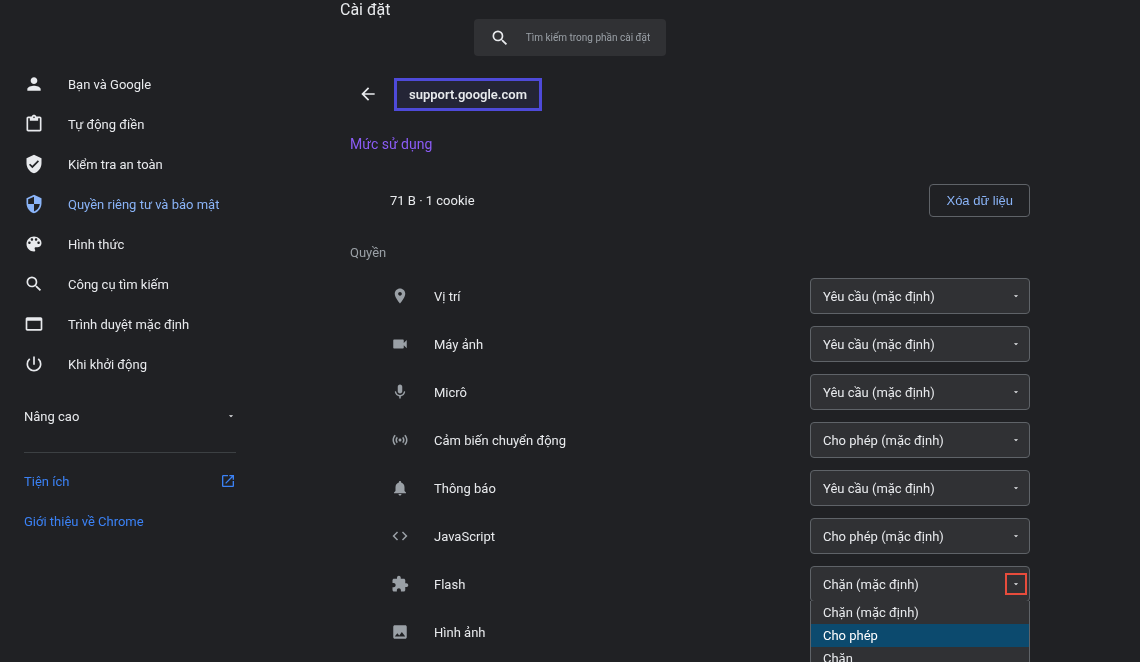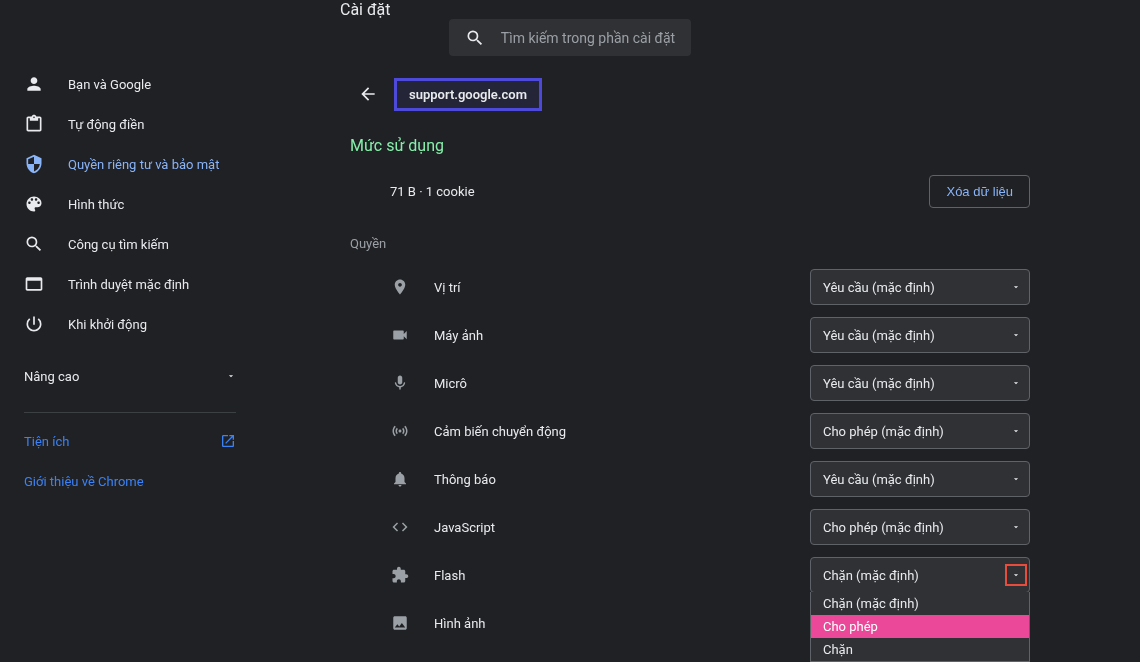--- a/index.html
+++ b/index.html
@@ -2,60 +2,60 @@
 <html><head>
 <meta charset="utf-8">
 <style>
 * { margin: 0; padding: 0; box-sizing: border-box; }
 body { font-family: 'Segoe UI', Roboto, Arial, sans-serif; background: #202124; color: #e8eaed; width: 1140px; height: 662px; overflow: hidden; font-size: 13px; }
 
 .header { display: flex; align-items: center; height: 56px; padding: 0 24px; flex-direction: column; }
 .header-title { font-size: 16px; color: #e8eaed; font-weight: 400; margin-right: 40px; width: 420px; }
 .search-bar { flex: 1; display: flex; align-items: center; background: #303134; border-radius: 4px; height: 40px; padding: 0 16px; max-width: 640px; }
 .search-bar svg { margin-right: 16px; flex-shrink: 0; }
-.search-text { color: #9aa0a6; font-size: 14px; }
+.search-text { color: #9aa0a6; font-size: 10px; }
 
 .container { display: flex; height: calc(100% - 56px); }
 .sidebar { width: 260px; padding: 8px 0; }
 .sidebar-item { display: flex; align-items: center; height: 40px; padding: 0 24px; cursor: pointer; color: #e8eaed; }
 .sidebar-item.active { color: #8ab4f8; }
 .sidebar-item .icon { width: 20px; height: 20px; margin-right: 24px; display: flex; align-items: center; justify-content: center; flex-shrink: 0; }
 .sidebar-item .label { font-size: 13px; }
 .sidebar-advanced { display: flex; align-items: center; justify-content: space-between; height: 40px; padding: 0 24px; margin-top: 12px; cursor: pointer; color: #e8eaed; }
 .sidebar-divider { height: 1px; background: #3c4043; margin: 16px 24px 8px; }
 .sidebar-footer-item { display: flex; align-items: center; justify-content: space-between; height: 40px; padding: 0 24px; cursor: pointer; color: #3b82f6; }
 
 .main { flex: 1; padding: 20px 20px 31px 0; overflow-y: auto; }
 .main-inner { max-width: 680px; margin: 0 auto; }
 
 .page-header { display: flex; align-items: center; margin-bottom: 24px; }
 .back-btn { width: 36px; height: 36px; display: flex; align-items: center; justify-content: center; cursor: pointer; margin-right: 8px; }
 .site-chip { border: 3px solid #4e4ad9; padding: 6px 12px; color: #e8eaed; font-size: 13px; font-weight: 600; background: rgba(78,74,217,0.1); }
 
-.section-header { color: #86efac; font-size: 16px; margin-bottom: 8px; }
+.section-header { color: #8b5cf6; font-size: 14px; margin-bottom: 20px; }
 .usage-row { display: flex; align-items: center; justify-content: space-between; padding: 12px 0 28px; }
 .usage-text { color: #e8eaed; font-size: 13px; padding-left: 40px; }
 
 .outline-btn { border: 1px solid #5f6368; background: transparent; color: #8ab4f8; padding: 8px 16px; border-radius: 4px; font-size: 13px; cursor: pointer; }
 
 .perm-header-row { display: flex; align-items: center; justify-content: space-between; margin-bottom: 12px; }
 .perm-title { color: #9aa0a6; font-size: 13px; }
 
 .perm-row { display: flex; align-items: center; justify-content: space-between; height: 48px; }
 .perm-left { display: flex; align-items: center; padding-left: 40px; }
 .perm-left .icon { width: 20px; height: 20px; margin-right: 24px; display: flex; align-items: center; justify-content: center; color: #9aa0a6; }
 .perm-label { color: #e8eaed; font-size: 13px; }
 
 .perm-select { display: flex; align-items: center; justify-content: space-between; width: 220px; height: 36px; background: #303134; border: 1px solid #5f6368; border-radius: 4px; padding: 0 8px 0 12px; cursor: pointer; color: #e8eaed; font-size: 13px; position: relative; }
 .perm-select.highlighted .caret-box { border: 2px solid #e74c3c; padding: 4px; margin: -6px -6px -6px 4px; }
 .caret-box { display: flex; align-items: center; justify-content: center; }
 
 .dropdown { position: absolute; top: 100%; left: -1px; right: -1px; background: #303134; border: 1px solid #5f6368; border-top: none; z-index: 10; }
 .dropdown-option { padding: 4px 12px; font-size: 13px; color: #e8eaed; cursor: pointer; }
-.dropdown-option.selected { background: #ec4899; color: #fff; }
+.dropdown-option.selected { background: #0c4a6e; color: #fff; }
 
 svg { fill: currentColor; }
 </style>
 </head>
 <body>
 
 <div class="header">
   <div class="header-title">Cài đặt</div>
   <div class="search-bar">
     <svg width="20" height="20" viewBox="0 0 24 24" fill="#9aa0a6">
@@ -76,20 +76,28 @@
       <span class="label">Bạn và Google</span>
     </div>
     <div class="sidebar-item">
       <span class="icon">
           <svg width="20" height="20" viewBox="0 0 24 24">
             <path d="M19 3h-4.18C14.4 1.84 13.3 1 12 1c-1.3 0-2.4.84-2.82 2H5c-1.1 0-2 .9-2 2v14c0 1.1.9 2 2 2h14c1.1 0 2-.9 2-2V5c0-1.1-.9-2-2-2zm-7 0c.55 0 1 .45 1 1s-.45 1-1 1-1-.45-1-1 .45-1 1-1zm7 16H5V5h2v3h10V5h2v14z"></path>
           </svg>
         </span>
       <span class="label">Tự động điền</span>
     </div>
+    <div class="sidebar-item">
+      <span class="icon">
+          <svg width="20" height="20" viewBox="0 0 24 24">
+            <path d="M12 1L3 5v6c0 5.55 3.84 10.74 9 12 5.16-1.26 9-6.45 9-12V5l-9-4zm-2 16l-4-4 1.41-1.41L10 14.17l6.59-6.59L18 9l-8 8z"></path>
+          </svg>
+        </span>
+      <span class="label">Kiểm tra an toàn</span>
+    </div>
     <div class="sidebar-item active">
       <span class="icon">
           <svg width="20" height="20" viewBox="0 0 24 24">
             <path d="M12 1L3 5v6c0 5.55 3.84 10.74 9 12 5.16-1.26 9-6.45 9-12V5l-9-4zm0 10.99h7c-.53 4.12-3.28 7.79-7 8.94V12H5V6.3l7-3.11v8.8z"></path>
           </svg>
         </span>
       <span class="label">Quyền riêng tư và bảo mật</span>
     </div>
     <div class="sidebar-item">
       <span class="icon">

